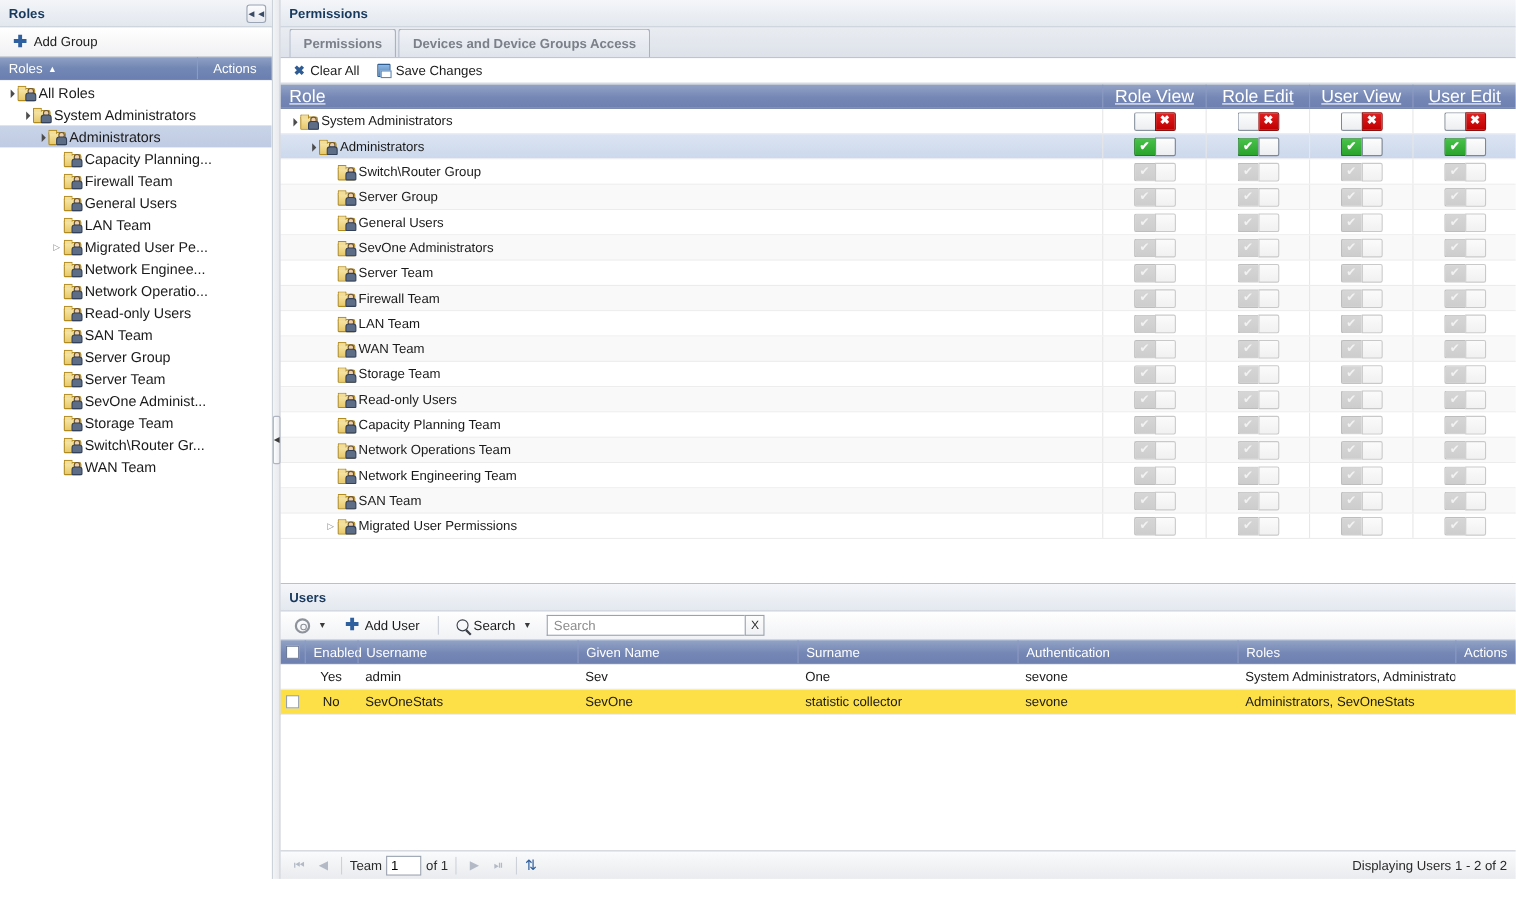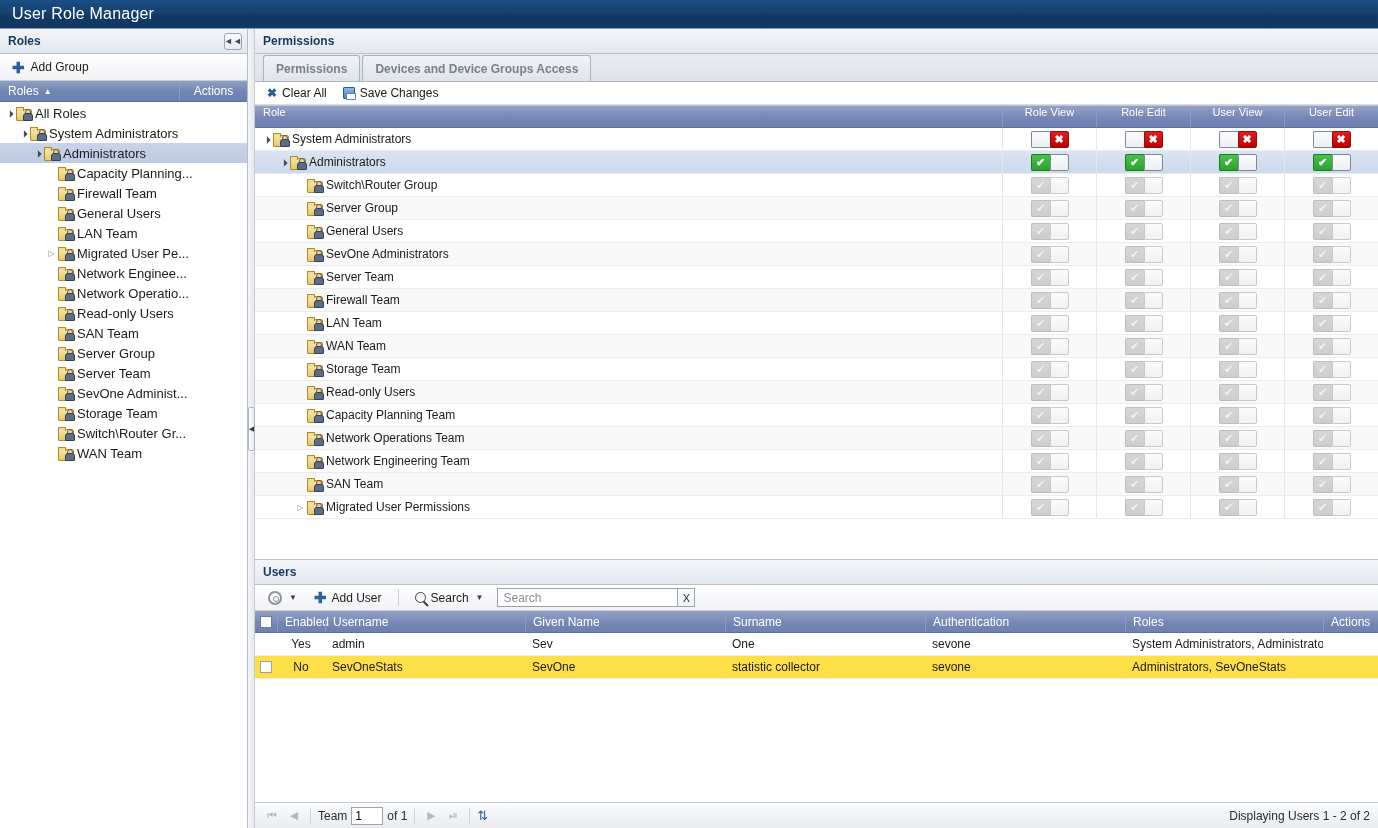--- a/index.html
+++ b/index.html
@@ -152,21 +152,21 @@
   .x-ico { color:#2d5b93; font-weight:bold; font-size:12px; }
   .save-ico {
     width:12px;height:12px;background:linear-gradient(to bottom,#8fb9e4,#4a7fbd);
     border:1px solid #2c5c92; border-radius:1px; position:relative;
   }
   .save-ico::after{content:"";position:absolute;left:2px;top:5px;width:8px;height:5px;background:#fff;border:1px solid #5b86b8;}
 
   
   .pgrid { border-top:1px solid #c3c9d2; }
   .pgrid-head { height:22px; display:flex; background: linear-gradient(to bottom,#93a3c6 0%, #7587b5 55%, #6d80b0 100%); color:#fff; border-bottom:1px solid #5d6f9c;}
-  .pgrid-head .ph { display:flex; align-items:flex-start; height:100%; font-size:11px; }
+  .pgrid-head .ph { display:flex; align-items:flex-end; height:100%; font-size:16px;text-decoration:underline; }
   .ph.role { flex:1; padding-left:8px; min-width:0; }
   .ph.col { width:94px; justify-content:center; border-left:1px solid #8b9bc2; }
   .prow { height:23px; display:flex; align-items:center; border-bottom:1px solid #ececec; }
   .prow.odd { background:#ffffff; }
   .prow.even { background:#f9f9f9; }
   .prow.sel { background: linear-gradient(to bottom,#dbe4f2,#ccd8ec); }
   .pcell-role { flex:1; display:flex; align-items:center; font-size:12px; min-width:0; }
   .pcell { width:94px; display:flex; align-items:center; justify-content:center; border-left:1px solid #e7e7e7; height:100%; }
 
   .toggle { width:38px; height:17px; display:flex; cursor:pointer; }
@@ -239,23 +239,20 @@
   .pg-label { font-size:12px; color:#2b2b2b; }
   .pg-input { width:32px;height:18px;border:1px solid #9aa2ae;font-size:12px;padding:0 3px;font-family:"Liberation Sans",sans-serif;outline:none;}
   .refresh { color:#2f5e9e; font-size:13px; cursor:pointer; }
   .pg-right { margin-left:auto; font-size:12px; color:#2b2b2b; }
 </style>
 </head>
 <body>
 
 <div id="app">
 
-  <div class="titlebar">
-    <span class="title">User Role Manager</span>
-  </div>
 
   <div class="body">
 
     <div class="leftpanel">
       <div class="panel-head">
         <span>Roles</span>
         <span class="collapse-btn">◄◄</span>
       </div>
 
       <div class="toolbar-row">

